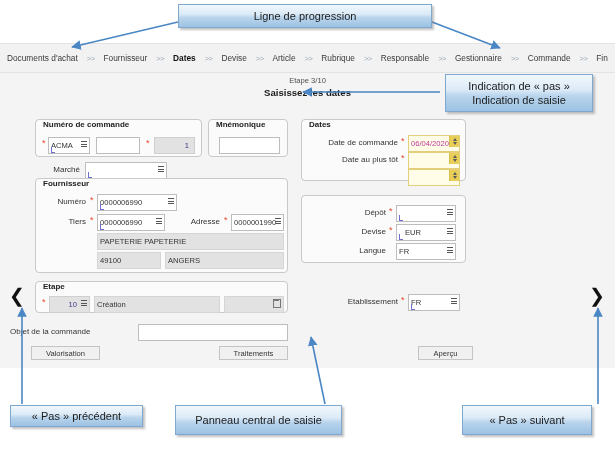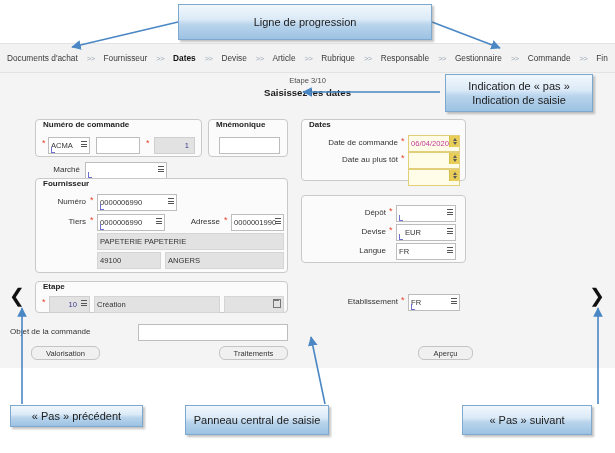--- a/index.html
+++ b/index.html
@@ -68,21 +68,21 @@
     justify-content:center;align-items:center;
   }
   .spin i{display:block;width:0;height:0;border-left:2.5px solid transparent;
     border-right:2.5px solid transparent;margin:0.5px 0;}
   .spin i.up{border-bottom:3px solid #5a5a5a;}
   .spin i.dn{border-top:3px solid #5a5a5a;}
   .cursor{position:absolute;left:2px;bottom:0px;width:3px;height:5px;
     border-left:1px solid #6f6fd0;border-bottom:1px solid #6f6fd0;}
   .btn{
     position:absolute;box-sizing:border-box;height:14px;
-    border:1px solid #c4c4c4;background:#f0f0f0;border-radius:6px;
+    border:1px solid #c4c4c4;background:#f0f0f0;border-radius:0;
     font-size:7.6px;color:#333;display:flex;align-items:center;justify-content:center;
     cursor:pointer;
   }
   .calico{position:absolute;right:2px;top:2px;width:6px;height:7px;border:1px solid #777;}
   .calico::before{content:"";position:absolute;left:-1px;top:-1px;width:6px;height:1.5px;background:#777;}
   
   .callout{
     position:absolute;box-sizing:border-box;
     border:1px solid #7fa8cf;
     background:linear-gradient(180deg,#f1f7fc 0%,#dbeaf7 42%,#b9d4ec 58%,#9cc2e3 100%);
@@ -339,32 +339,32 @@
 
   <line x1="440" y1="92" x2="303" y2="92" stroke="#4a87c4" stroke-width="1.6" marker-end="url(#ah)"></line>
 
   <line x1="22" y1="404" x2="22" y2="308" stroke="#4a87c4" stroke-width="1.6" marker-end="url(#ah)"></line>
 
   <line x1="325" y1="404" x2="311" y2="337" stroke="#4a87c4" stroke-width="1.6" marker-end="url(#ah)"></line>
 
   <line x1="598" y1="404" x2="598" y2="308" stroke="#4a87c4" stroke-width="1.6" marker-end="url(#ah)"></line>
 </svg>
 
-<div class="callout" style="left:178px;top:4px;width:254px;height:36px;text-align:center;">
+<div class="callout" style="left:178px;top:4px;width:254px;height:24px;text-align:center;">
   <span>Ligne de progression</span>
 </div>
 
 <div class="callout" style="left:445px;top:74px;width:148px;height:38px;">
   <span>Indication de « pas »</span>
   <span>Indication de saisie</span>
 </div>
 
 <div class="callout" style="left:10px;top:405px;width:133px;height:22px;">
   <span>« Pas » précédent</span>
 </div>
 
-<div class="callout" style="left:185px;top:405px;width:144px;height:30px;">
+<div class="callout" style="left:175px;top:405px;width:167px;height:30px;">
   <span>Panneau central de saisie</span>
 </div>
 
 <div class="callout" style="left:462px;top:405px;width:130px;height:30px;">
   <span>« Pas » suivant</span>
 </div>
 
 </body></html>

